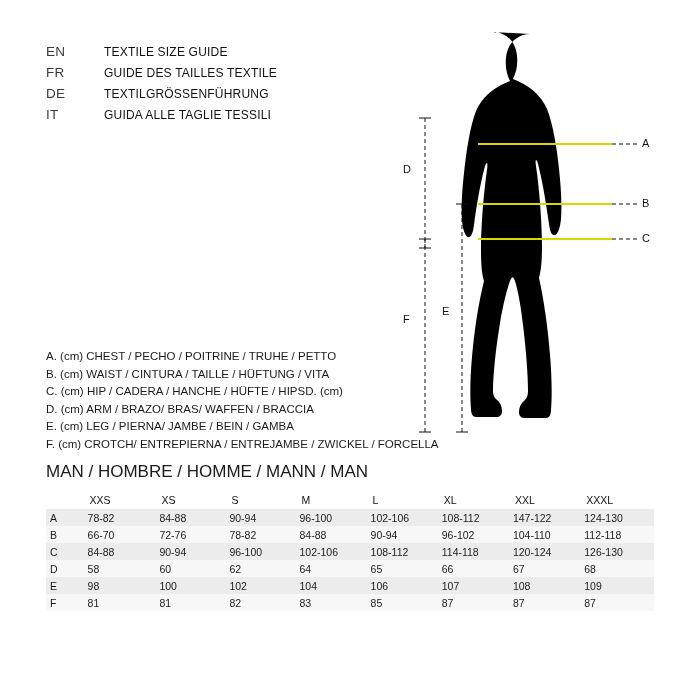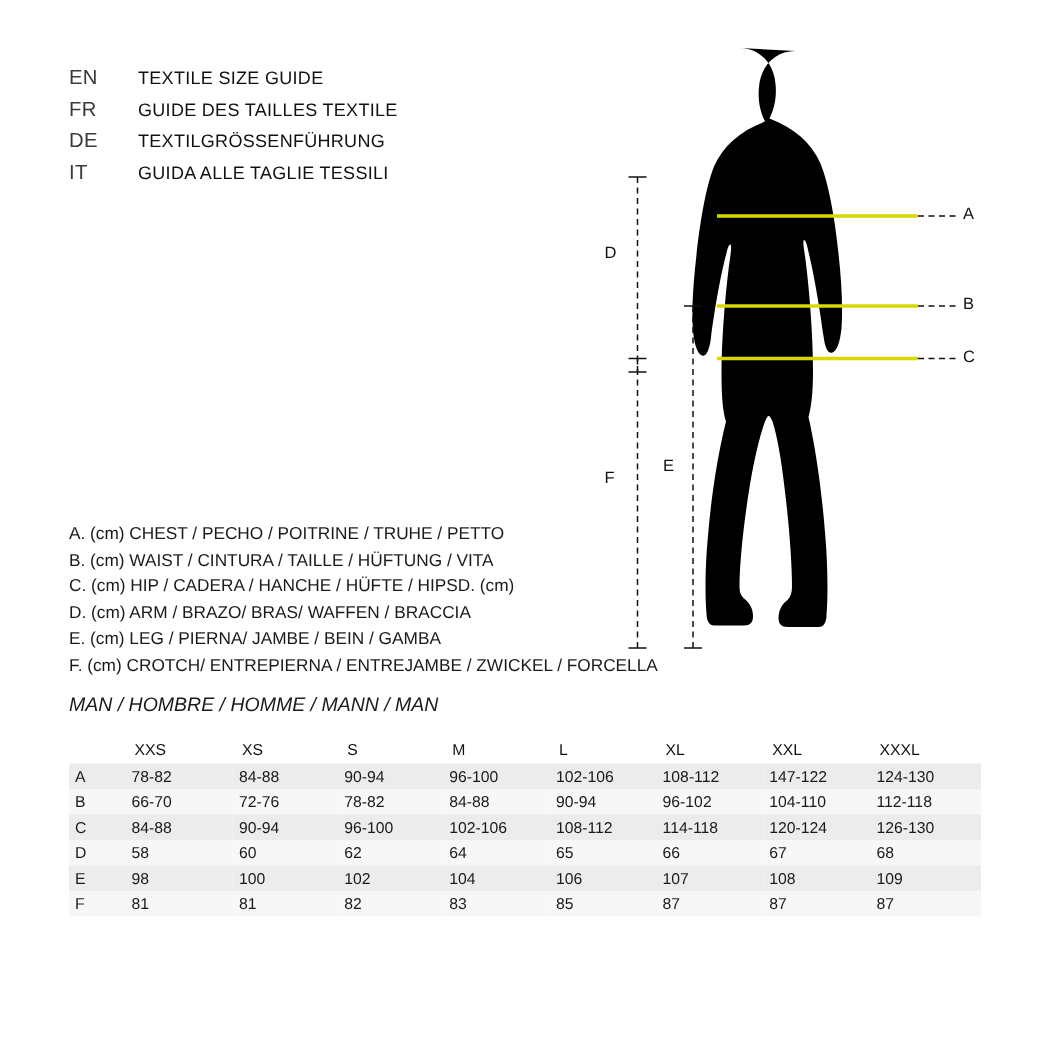--- a/index.html
+++ b/index.html
@@ -26,20 +26,21 @@
     left: 46px;
     top: 44px;
     width: 320px;
   }
   .lang-row {
     display: flex;
     align-items: baseline;
     height: 21px;
     font-size: 13.5px;
     letter-spacing: 0.2px;
+    gap: 12px;
   }
   .lang-code {
     width: 46px;
     color: #3a3a3a;
     font-size: 13.5px;
   }
   .lang-title {
     color: #111111;
     font-size: 12px;
     white-space: nowrap;
@@ -55,23 +56,22 @@
   .legend-row {
     font-size: 11.5px;
     line-height: 17.5px;
     color: #1a1a1a;
     white-space: nowrap;
   }
   .gender-row {
     position: absolute;
     left: 46px;
     top: 462px;
-    font-size: 13px;
+    font-size: 17px;
     color: #1a1a1a;
-    font-style: italic;
   }
 
   
   .table-wrap {
     position: absolute;
     left: 46px;
     top: 490px;
     width: 608px;
   }
   table.size-table {

